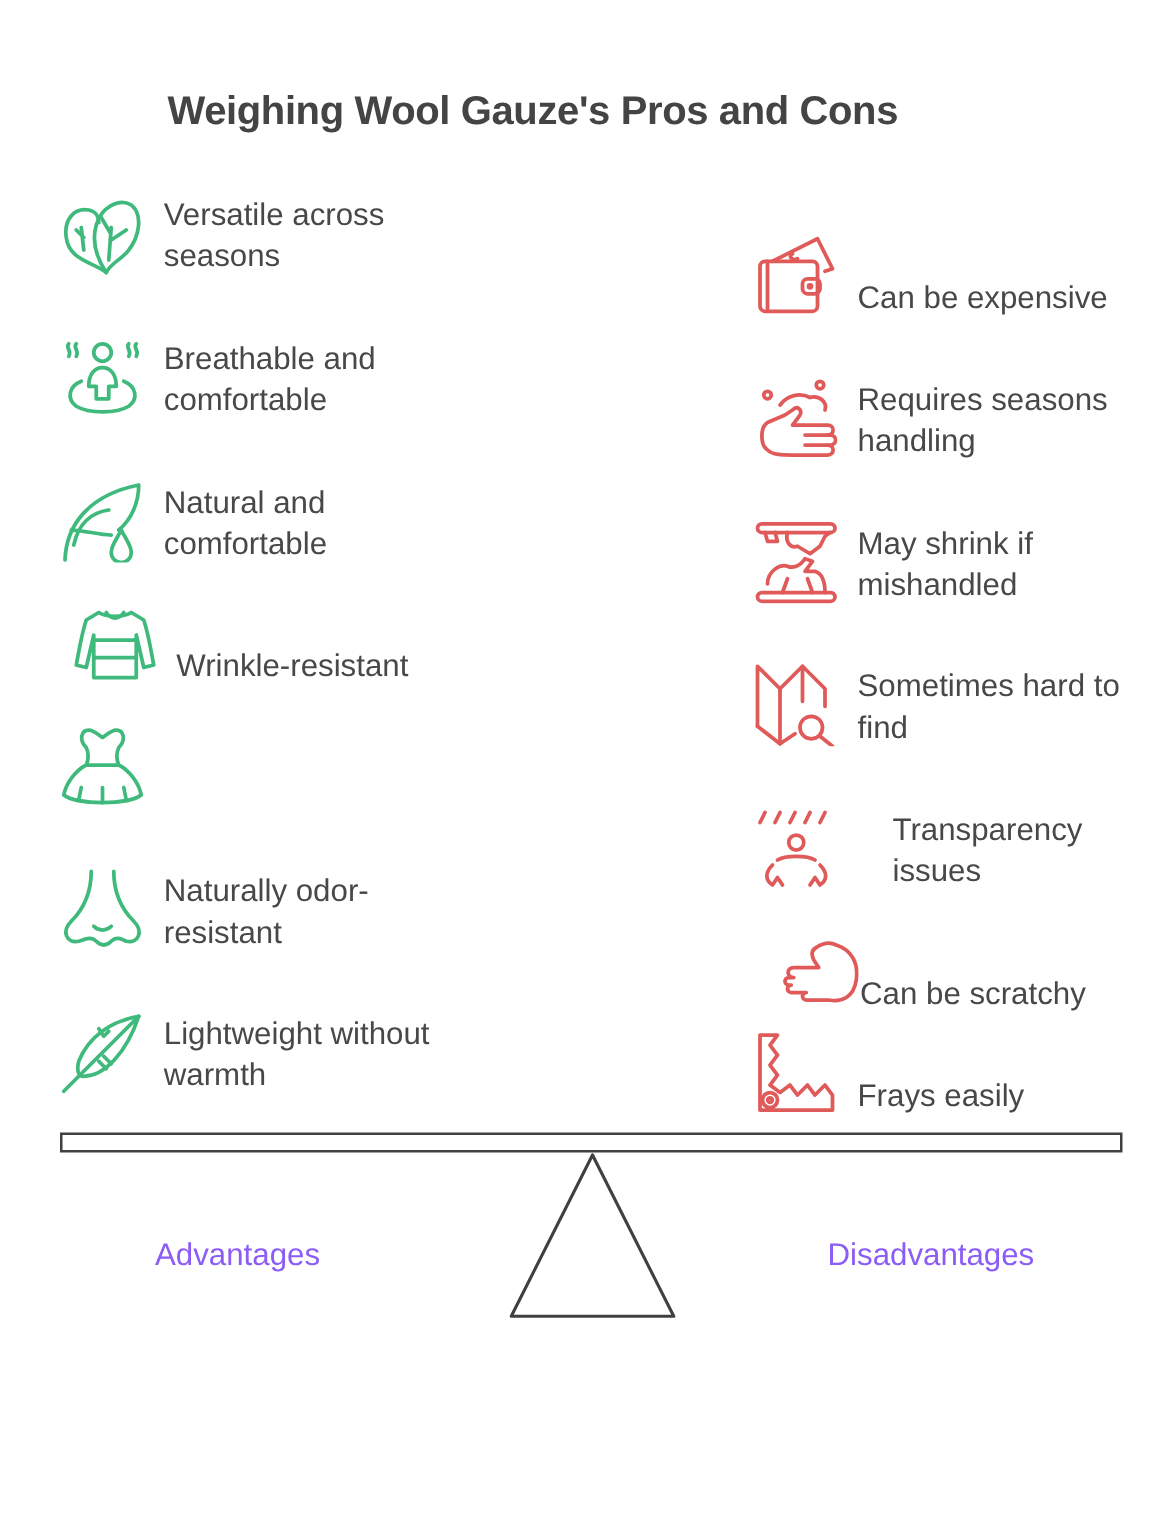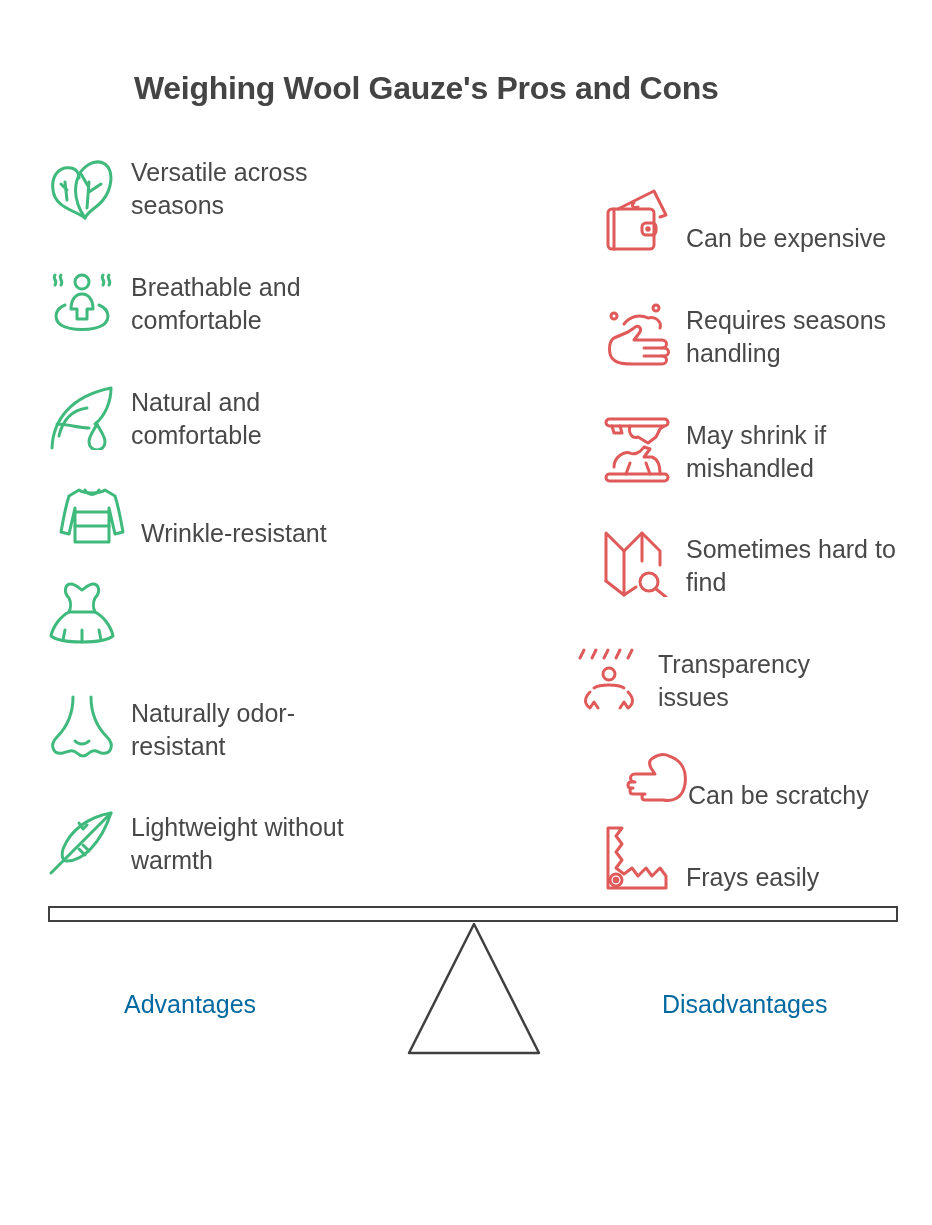--- a/index.html
+++ b/index.html
@@ -6,21 +6,21 @@
   body{width:932px;height:1225px;position:relative;overflow:hidden;font-family:"Liberation Sans",sans-serif;color:#484848;}
   .title{position:absolute;left:134px;top:70px;font-size:32px;font-weight:bold;letter-spacing:-0.3px;color:#444444;white-space:nowrap;}
   .item{position:absolute;display:flex;align-items:flex-end;}
   .icon{width:70px;height:70px;flex:0 0 70px;display:flex;align-items:center;justify-content:center;}
   .icon svg{width:66px;height:66px;}
   .label{font-size:25px;line-height:33px;margin-left:14px;color:#484848;}
   .pro .label{width:220px;}
   .con .label{width:210px;}
   .plank{position:absolute;left:48px;top:906px;width:850px;height:16px;border:2.5px solid #404040;box-sizing:border-box;background:#fff;}
   .fulcrum{position:absolute;left:406px;top:922px;}
-  .side-label{position:absolute;top:990px;font-size:25px;color:#0369a1;}
+  .side-label{position:absolute;top:990px;font-size:25px;color:#8b5cf6;}
 </style>
 </head>
 <body>
 
 <div class="title">Weighing Wool Gauze's Pros and Cons</div>
 
 <div class="item pro" style="left:47px;top:152px;">
   <span class="icon">
     <svg viewBox="0 0 66 66" fill="none" stroke="#3fba7c" stroke-width="3" stroke-linecap="round" stroke-linejoin="round">
       <path d="M36 64 C26 56 6 54 4 36 C2 22 10 12 22 14 C28 15 30 20 30 24"></path>
@@ -141,21 +141,21 @@
       <path d="M2 50 L2 2 L20 20 L38 2 L56 20 L56 34"></path>
       <path d="M2 50 L20 64 L32 56"></path>
       <path d="M20 20 L20 64 M38 2 L38 30"></path>
       <circle cx="45" cy="51" r="9"></circle>
       <path d="M52 58 L62 66"></path>
     </svg>
   </span>
   <span class="label">Sometimes hard to find</span>
 </div>
 
-<div class="item con" style="left:574px;top:644px;">
+<div class="item con" style="left:602px;top:644px;gap:28px;">
   <span class="icon">
     <svg viewBox="0 0 66 66" fill="none" stroke="#e05a5a" stroke-width="3" stroke-linecap="round" stroke-linejoin="round">
       <path d="M4 12 L8 4 M16 12 L20 4 M28 12 L32 4 M40 12 L44 4 M52 12 L56 4"></path>
       <circle cx="33" cy="28" r="6"></circle>
       <path d="M18 42 C24 38 42 38 48 42"></path>
       <path d="M14 46 C8 52 8 58 14 62 L18 56 L22 62 M52 46 C58 52 58 58 52 62 L48 56 L44 62"></path>
     </svg>
   </span>
   <span class="label">Transparency issues</span>
 </div>

